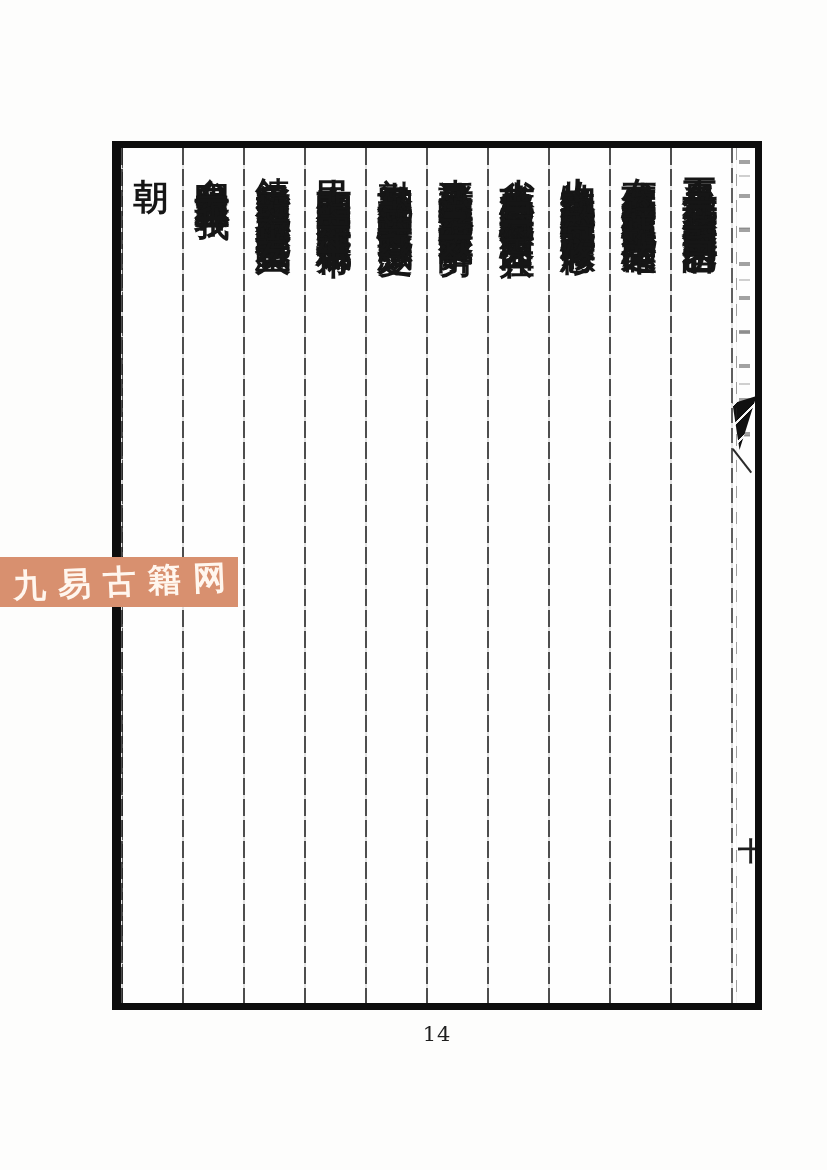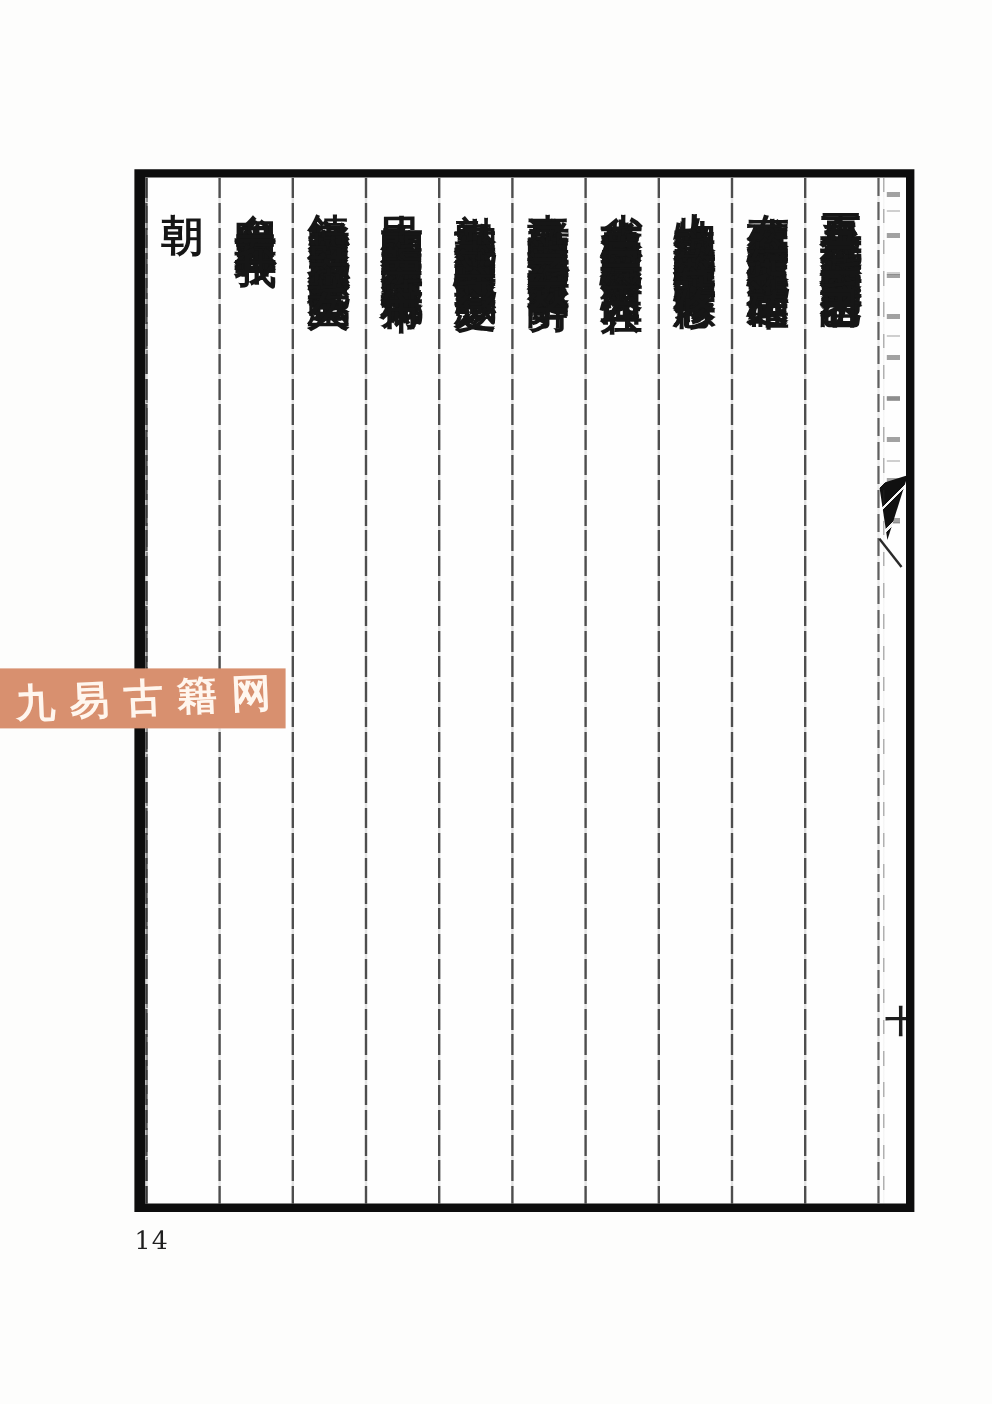--- a/index.html
+++ b/index.html
@@ -155,21 +155,21 @@
     padding-left: 13px;
     white-space: nowrap;
     transform: rotate(-2.5deg);
   }
 
   
   .page-number {
     position: absolute;
     left: 112px; top: 1022px;
     width: 650px;
-    text-align: left;
+    text-align: center;
     font-size: 21px;
     color: #1f1f1f;
     letter-spacing: 1px;
   }
 </style>
 </head>
 <body>
 
 <div class="page">
 

